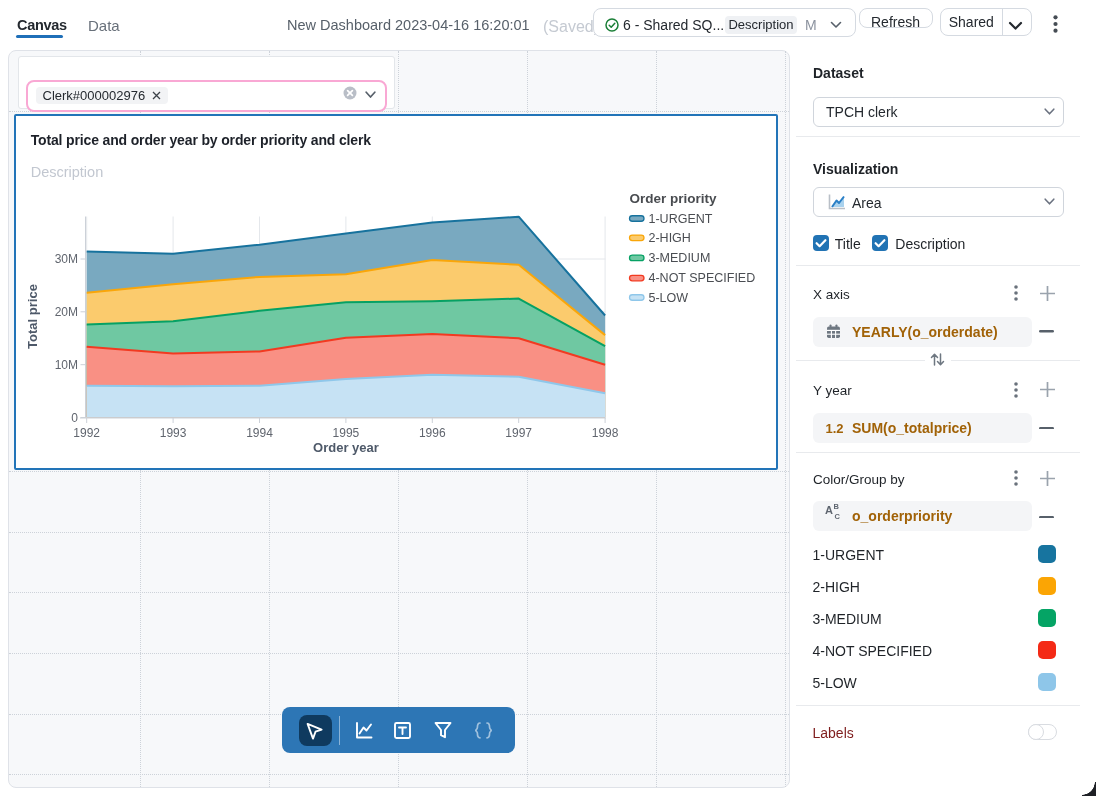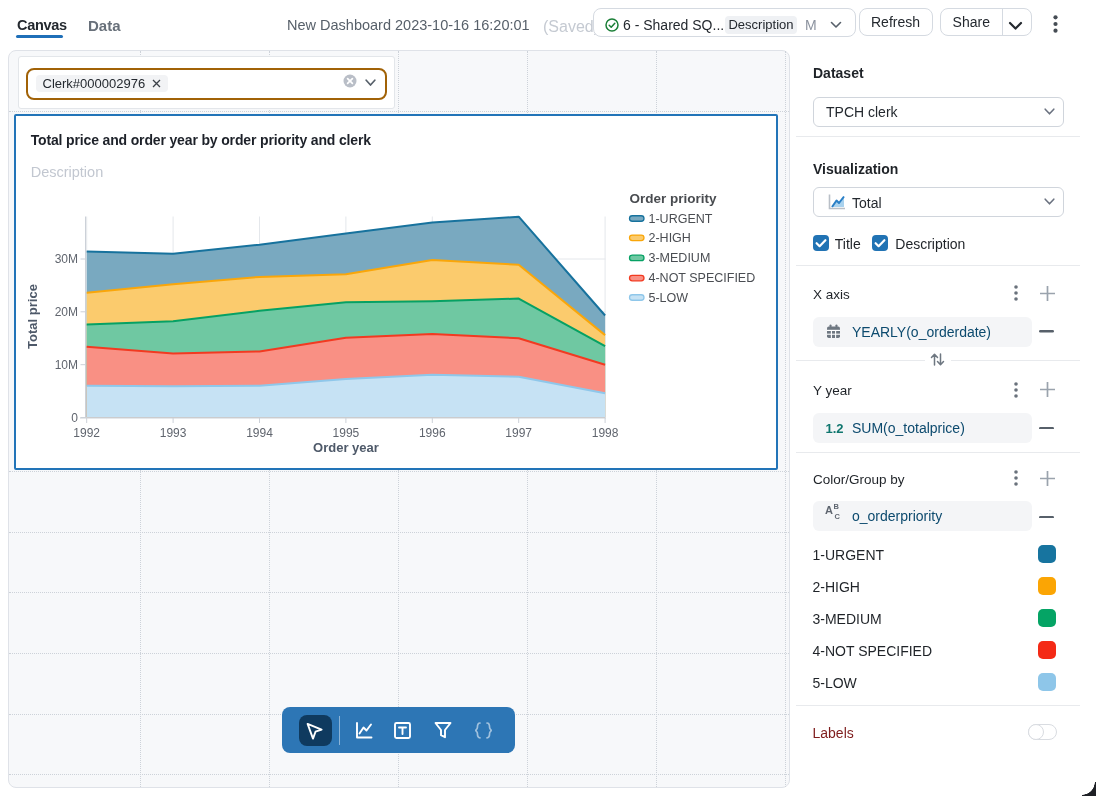--- a/index.html
+++ b/index.html
@@ -2,86 +2,86 @@
 <html><head>
 <meta charset="utf-8">
 <style>
   * { margin:0; padding:0; box-sizing:border-box; }
   html,body { width:1096px; height:796px; background:#fff; overflow:hidden;
     font-family:"Liberation Sans", sans-serif; position:relative; }
   .abs { position:absolute; }
   
   .tab1 { left:17px; top:17px; font-size:14.5px; letter-spacing:-0.3px; font-weight:700; color:#24292f; }
   .tabline { left:16px; top:34.7px; width:46.5px; height:3.2px; background:#1f6fb8; border-radius:2px; }
-  .tab2 { left:88px; top:17px; font-size:15px; font-weight:700; color:#68707a; }
+  .tab2 { left:88px; top:17px; font-size:15px; font-weight:400; color:#68707a; }
   .title { left:287px; top:17px; font-size:14.5px; color:#57606a; }
   .saved { left:543px; top:17.5px; font-size:16px; color:#c5cad2; }
   .pill { left:593px; top:8px; width:263px; height:29px; border:1px solid #d5dae1; border-radius:8px; background:#fff; }
   .pilltext { left:623px; top:17px; font-size:14px; font-weight:500; color:#24292f; }
   .tag { left:725px; top:15.5px; width:72px; height:18px; background:#eff1f4; border-radius:4px;
          font-size:13px; color:#24292f; text-align:center; line-height:18px; }
   .mlabel { left:805px; top:17px; font-size:14px; color:#8c939f; }
   .btn { border:1px solid #d5dae1; border-radius:8px; background:#fff; font-size:14px; font-weight:500; color:#24292f; }
-  .refresh { left:858.5px; top:8px; width:74px; height:28px; text-align:center; line-height:26px; }
+  .refresh { left:858.5px; top:8px; width:74px; height:20px; text-align:center; line-height:26px; }
   .share { left:939.8px; top:8px; width:92px; height:28px; }
   .share .lbl { position:absolute; left:0; top:0; width:61px; text-align:center; line-height:26px; }
   .share .sep { position:absolute; left:61px; top:0; width:1px; height:26px; background:#d5dae1; }
   
   .canvas { left:8px; top:49.5px; width:782px; height:738px; background:#f7f8fa;
             border:1px solid #dfe2e8; border-radius:8px; }
   .gv { width:0; border-left:1px dotted #cdd2d9; }
   .gh { height:0; border-top:1px dotted #cdd2d9; }
   .filterbox { left:17.5px; top:55.6px; width:377px; height:53px; background:#fff;
                border:1px solid #e3e6ea; border-radius:3px; }
-  .fselect { left:7px; top:11px; width:361px; height:32px; background:#fff;
-             border:2px solid #a16207; border-radius:8px; position:absolute;padding-left:16px; }
+  .fselect { left:7px; top:23px; width:361px; height:32px; background:#fff;
+             border:2px solid #f9a8d4; border-radius:8px; position:absolute;padding-left:16px; }
   .chip { position:absolute; left:8px; top:5px; height:17.5px; background:#f2f3f5; border-radius:4px;
           font-size:13px; color:#24292f; line-height:17.5px; padding:0 7px; }
   .card { left:14px; top:113.5px; width:764px; height:356.5px; background:#fff;
           border:2px solid #2274b8; border-radius:2px; }
   
   .toolbar { left:282px; top:707px; width:233.4px; height:46px; background:#2d76b5; border-radius:8px; }
   .toolsel { position:absolute; left:16.6px; top:7.9px; width:33.3px; height:31.1px; background:#0f3a5f; border-radius:8px; }
   .tooldiv { position:absolute; left:56.7px; top:9px; width:1.5px; height:29px; background:rgba(255,255,255,.45); }
   
   .ph { font-size:14px; font-weight:700; color:#1f2328; }
   .plabel { font-size:13.5px; color:#1f2328;text-align:center; }
   .pselect { width:251px; height:30px; border:1px solid #d0d5dc; border-radius:6px; background:#fff; }
   .pdiv { left:796px; width:284px; height:0; border-top:1px solid #e8eaed; }
   .fieldpill { left:812.5px; width:219px; height:30px; background:#f4f5f7; border-radius:6px; }
-  .fptext { position:absolute; left:39.5px; top:7px; font-size:14px; font-weight:400; color:#0c4a6e; }
+  .fptext { position:absolute; left:39.5px; top:7px; font-size:14px; font-weight:700; color:#a16207; }
   .legrow { font-size:14px; color:#1f2328; }
   .swatch { left:1038px; width:18.4px; height:17.5px; border-radius:5px; }
   .toggle { left:1027.5px; top:723.5px; width:29px; height:16.5px; border:1px solid #d9dce1; border-radius:8.5px; background:#fff; }
   .knob { position:absolute; left:-1px; top:-1px; width:16.5px; height:16.5px; border:1px solid #d9dce1; border-radius:50%; background:#fff; }
   .corner { right:0; bottom:0; width:14px; height:14px;
             background:radial-gradient(circle at 0 0, #ffffff 12.5px, #1e2025 13px); }
 </style>
 </head>
 <body>
 
 <div class="abs tab1">Canvas</div>
 <div class="abs tabline"></div>
 <div class="abs tab2">Data</div>
-<div class="abs title">New Dashboard 2023-10-16 16:20:01</div>
+<div class="abs title">New Dashboard 2023-04-16 16:20:01</div>
 <div class="abs saved">(Saved)</div>
 <div class="abs pill"></div>
 <svg class="abs" style="left:605px;top:17.5px" width="14" height="14" viewBox="0 0 14 14">
   <circle cx="7" cy="7" r="6" fill="none" stroke="#1a7f37" stroke-width="1.5"></circle>
   <polyline points="4.2,7.2 6.2,9.2 9.8,5.2" fill="none" stroke="#1a7f37" stroke-width="1.5" stroke-linecap="round" stroke-linejoin="round"></polyline>
 </svg>
 <div class="abs pilltext">6 - Shared SQ...</div>
 <div class="abs tag">Description</div>
 <div class="abs mlabel">M</div>
 <svg class="abs" style="left:830px;top:21px" width="12" height="8" viewBox="0 0 12 8">
   <polyline points="1.5,1.5 6,6 10.5,1.5" fill="none" stroke="#57606a" stroke-width="1.6" stroke-linecap="round" stroke-linejoin="round"></polyline>
 </svg>
 <div class="abs btn refresh">Refresh</div>
 <div class="abs btn share">
-    <span class="lbl">Share</span>
+    <span class="lbl">Shared</span>
     <span class="sep"></span>
   </div>
 <svg class="abs" style="left:1008px;top:20.5px" width="15" height="10" viewBox="0 0 15 10">
   <polyline points="2,2 7.5,7.6 13,2" fill="none" stroke="#24292f" stroke-width="2.2" stroke-linecap="round" stroke-linejoin="round"></polyline>
 </svg>
 <svg class="abs" style="left:1050px;top:14px" width="11" height="20" viewBox="0 0 11 20">
   <circle cx="5.5" cy="3.3" r="2.1" fill="#454c54"></circle>
   <circle cx="5.5" cy="10" r="2.1" fill="#454c54"></circle>
   <circle cx="5.5" cy="16.7" r="2.1" fill="#454c54"></circle>
 </svg>
@@ -200,21 +200,21 @@
     <polyline points="1.2,1.2 5.5,5.8 9.8,1.2" fill="none" stroke="#6b7280" stroke-width="1.6" stroke-linecap="round" stroke-linejoin="round"></polyline>
   </svg>
 <div class="abs pdiv" style="top:135.5px"></div>
 <div class="abs ph" style="left:813px;top:160.5px">Visualization</div>
 <div class="abs pselect" style="left:812.5px;top:186.5px"></div>
 <svg class="abs" style="left:825.5px;top:192px" width="21" height="20" viewBox="0 0 21 20">
     <path d="M3.5 2.5 V16.5 H19" fill="none" stroke="#b9bfc7" stroke-width="1.6"></path>
     <path d="M6 15 L10.5 8.5 L13 11 L18 4.5 V15 Z" fill="#a9d2ee"></path>
     <path d="M6 15 L10.5 8.5 L13 11 L18 4.5" fill="none" stroke="#2a7fc6" stroke-width="2" stroke-linejoin="round"></path>
   </svg>
-<div class="abs" style="left:852px;top:194.5px;font-size:14px;color:#24292f">Total</div>
+<div class="abs" style="left:852px;top:194.5px;font-size:14px;color:#24292f">Area</div>
 <svg class="abs" style="left:1043.5px;top:198.0px" width="11" height="8" viewBox="0 0 11 8">
     <polyline points="1.2,1.2 5.5,5.8 9.8,1.2" fill="none" stroke="#6b7280" stroke-width="1.6" stroke-linecap="round" stroke-linejoin="round"></polyline>
   </svg>
 <svg class="abs" style="left:812.5px;top:235.2px" width="16" height="16" viewBox="0 0 16 16">
     <rect width="16" height="16" rx="4" fill="#2173b4"></rect>
     <polyline points="3.6,8.2 6.6,11.2 12.4,5.2" fill="none" stroke="#fff" stroke-width="2.2" stroke-linecap="round" stroke-linejoin="round"></polyline>
   </svg>
 <div class="abs" style="left:834.8px;top:236px;font-size:14px;color:#1f2328">Title</div>
 <svg class="abs" style="left:872.3px;top:235.2px" width="16" height="16" viewBox="0 0 16 16">
     <rect width="16" height="16" rx="4" fill="#2173b4"></rect>
@@ -255,21 +255,21 @@
 <div class="abs plabel" style="left:813px;top:383px">Y year</div>
 <svg class="abs" style="left:1012px;top:379.5px" width="8" height="20" viewBox="0 0 8 20">
     <circle cx="4" cy="4" r="1.8" fill="#6a727c"></circle>
     <circle cx="4" cy="10" r="1.8" fill="#6a727c"></circle>
     <circle cx="4" cy="16" r="1.8" fill="#6a727c"></circle>
   </svg>
 <svg class="abs" style="left:1038.8px;top:381.0px" width="17" height="17" viewBox="0 0 17 17">
     <path d="M8.5 1 V16 M1 8.5 H16" stroke="#9aa3ad" stroke-width="1.7"></path>
   </svg>
 <div class="abs fieldpill" style="top:412.8px">
-    <span style="position:absolute;left:13px;top:8px;font-size:13px;font-weight:700;color:#0f766e">1.2</span>
+    <span style="position:absolute;left:13px;top:8px;font-size:13px;font-weight:700;color:#a16207">1.2</span>
     <span class="fptext">SUM(o_totalprice)</span>
   </div>
 <svg class="abs" style="left:1039.3px;top:426.6px" width="15" height="2.6" viewBox="0 0 15 2.6">
     <rect width="15" height="2.6" rx="1.3" fill="#57606a"></rect>
   </svg>
 <div class="abs pdiv" style="top:452px"></div>
 <div class="abs plabel" style="left:813px;top:471.5px">Color/Group by</div>
 <svg class="abs" style="left:1012px;top:468px" width="8" height="20" viewBox="0 0 8 20">
     <circle cx="4" cy="4" r="1.8" fill="#6a727c"></circle>
     <circle cx="4" cy="10" r="1.8" fill="#6a727c"></circle>

